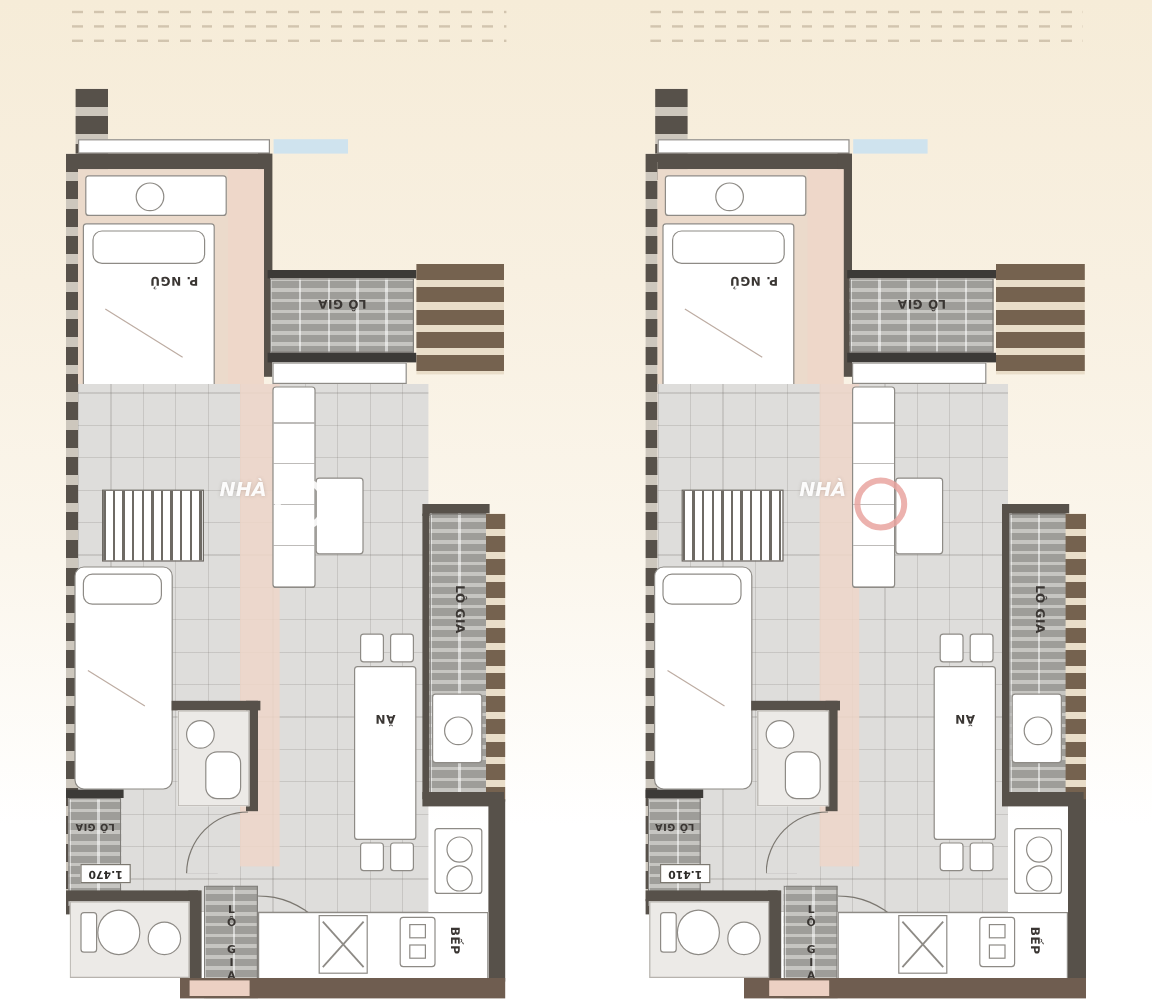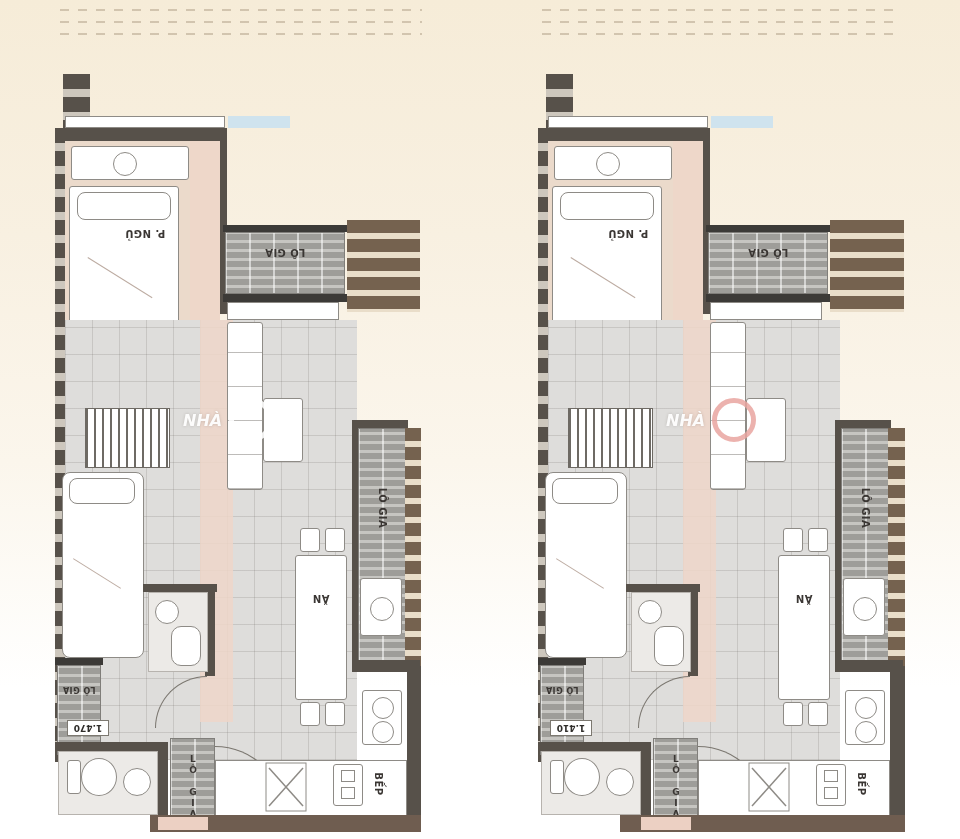--- a/index.html
+++ b/index.html
@@ -40,21 +40,21 @@
   .sm{font-size:8px}
   .r180{transform:rotate(180deg)}
   .r90{transform:rotate(90deg)}
   .vstack{writing-mode:vertical-rl;text-orientation:upright;letter-spacing:1px;font-size:9px}
   .dimbox{position:absolute;background:#fff;border:1px solid #7c7870;color:#2f2d2a;
     font-weight:700;font-size:9px;display:flex;align-items:center;justify-content:center}
   
   .arcTL{border-top:1.5px solid #7a766f;border-left:1.5px solid #7a766f;border-top-left-radius:100%}
   .arcTR{border-top:1.5px solid #7a766f;border-right:1.5px solid #7a766f;border-top-right-radius:100%}
   
-  .wm{position:absolute;display:flex;align-items:center;gap:7px;
+  .wm{position:absolute;display:flex;gap:7px;
     color:rgba(255,255,255,.94);font-weight:700;font-size:16px;font-style:italic;
     text-shadow:0 0 3px rgba(90,80,70,.25)}
   .ring{width:34px;height:34px;border:5px solid rgba(255,255,255,.88);border-radius:50%}
   .ringpink{border-color:rgba(233,165,160,.85)}
   
   .dimrow{position:absolute;height:2px;opacity:.55;
     background:repeating-linear-gradient(90deg,#b4a48c 0 9px,transparent 9px 18px)}
   svg{display:block}
 </style>
 </head>

